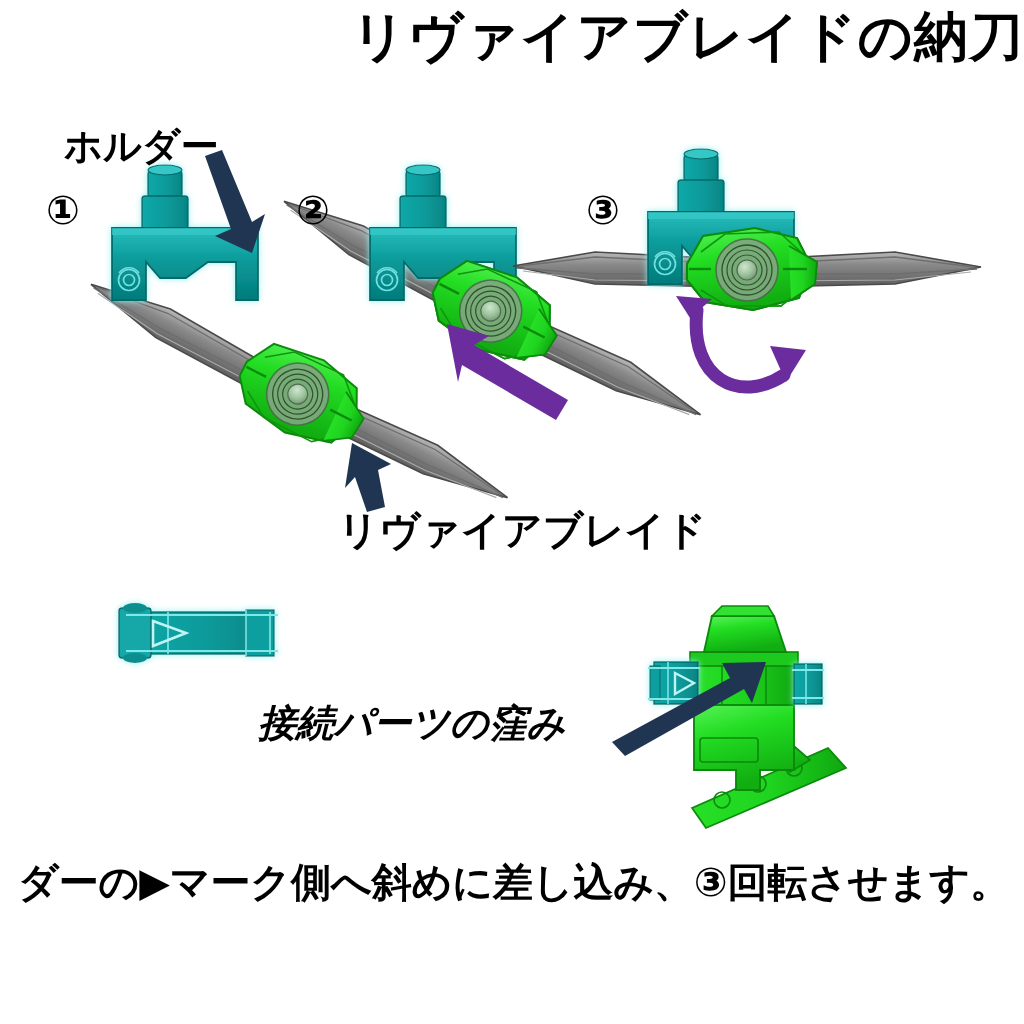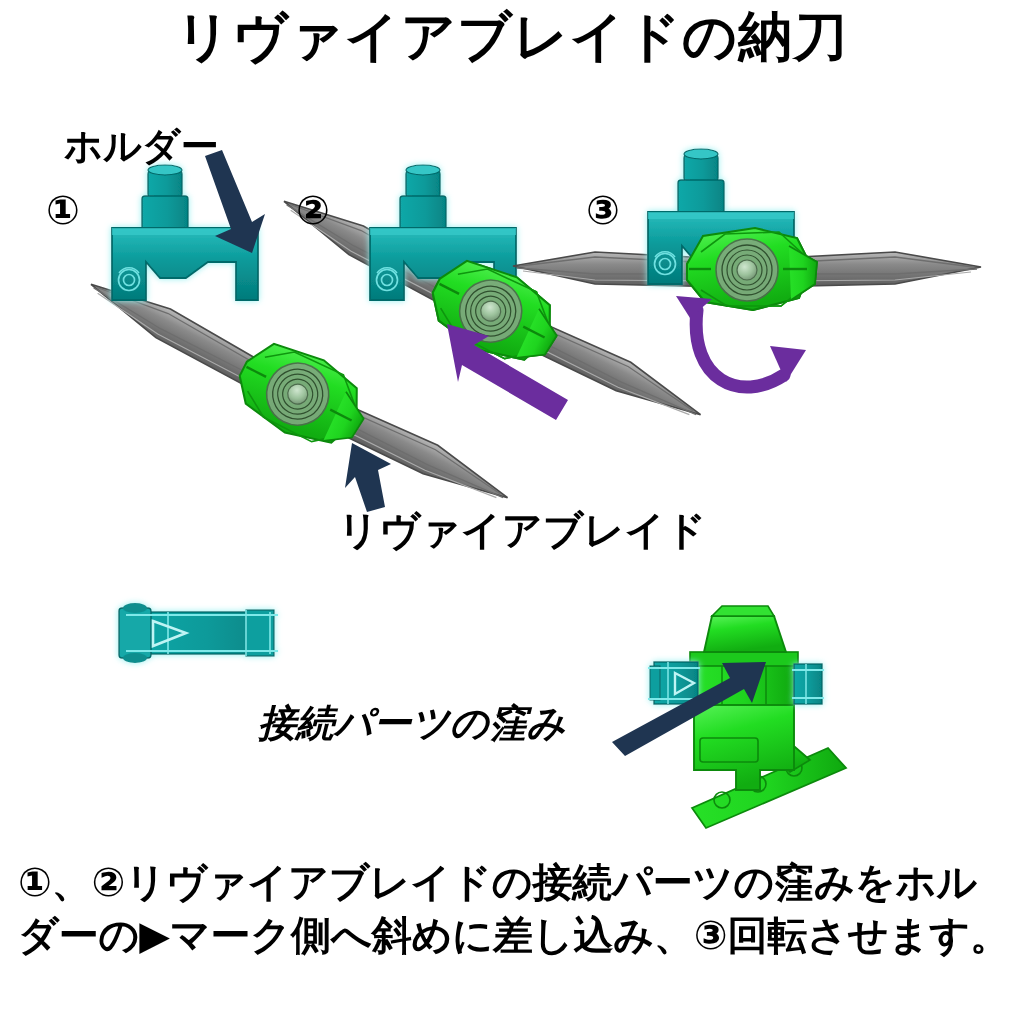--- a/index.html
+++ b/index.html
@@ -22,21 +22,21 @@
     height: 1024px;
     background: #ffffff;
   }
 
   
   .title {
     position: absolute;
     left: 0;
     top: 6px;
     width: 1024px;
-    text-align: center;
+    text-align: right;
     font-size: 54px;
     font-weight: 700;
     letter-spacing: 1px;
     line-height: 1.15;
     white-space: nowrap;
   }
 
   
   .lbl {
     position: absolute;
@@ -310,17 +310,16 @@
 
   <div class="lbl lbl-blade">リヴァイアブレイド</div>
   <div class="lbl lbl-holder">ホルダー</div>
   <div class="lbl lbl-recess">接続パーツの窪み</div>
 
   <div class="stepnum step-1">①</div>
   <div class="stepnum step-2">②</div>
   <div class="stepnum step-3">③</div>
 
   <div class="caption">
-    <div>①、②リヴァイアブレイドの接続パーツの窪みをホル</div>
     <div>ダーの▶マーク側へ斜めに差し込み、③回転させます。</div>
   </div>
 
 </div>
 
 </body></html>

